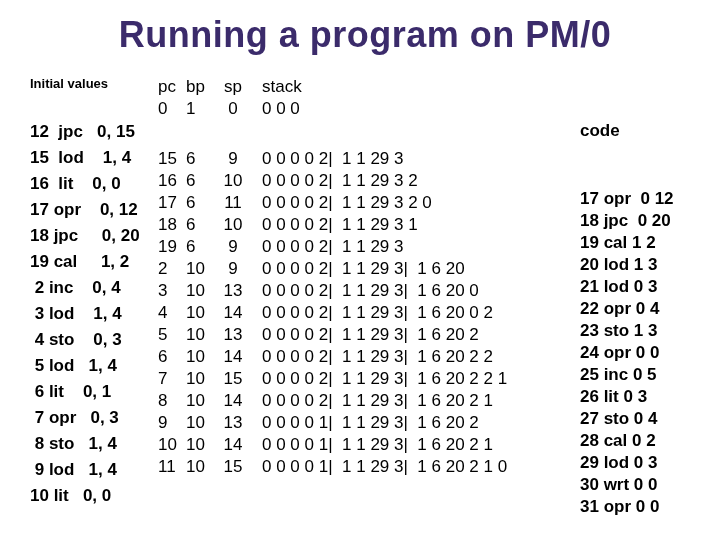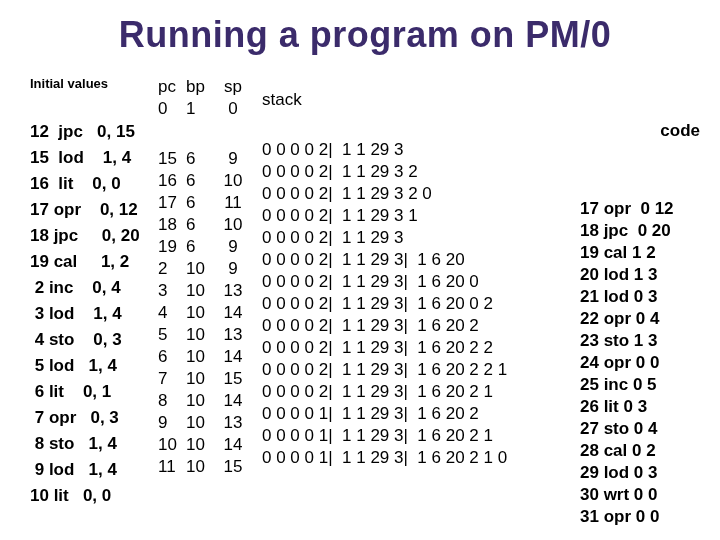--- a/index.html
+++ b/index.html
@@ -54,36 +54,35 @@
     width: 28px;
     text-align: left;
   }
   .regsp {
     width: 38px;
     text-align: center;
   }
   .stackcol {
     flex: 1;
     margin-left: 10px;
-    margin-top: 13px;
   }
   .spacer {
     height: 28px;
   }
   .right {
     width: 120px;
     font-size: 17px;
     font-weight: bold;
     line-height: 22px;
     white-space: pre;
     margin-left: 8px;
   }
   .right .codehead {
-    text-align: right;
-    margin-bottom: 12px;
+    text-align: left;
+    margin-bottom: 2px;
   }
 </style>
 </head>
 <body>
 <div class="slide">
 
 <div class="title">Running a program on PM/0</div>
 
 <div class="main">
 
@@ -164,20 +163,21 @@
 14
 15
 14
 13
 14
 15</div>
   </div>
 
   <div class="stackcol">
     <div class="colhead">stack</div>
+    <div class="col">0 0 0</div>
     <div class="spacer"></div>
     <div class="col">0 0 0 0 2|  1 1 29 3
 0 0 0 0 2|  1 1 29 3 2
 0 0 0 0 2|  1 1 29 3 2 0
 0 0 0 0 2|  1 1 29 3 1
 0 0 0 0 2|  1 1 29 3
 0 0 0 0 2|  1 1 29 3|  1 6 20
 0 0 0 0 2|  1 1 29 3|  1 6 20 0
 0 0 0 0 2|  1 1 29 3|  1 6 20 0 2
 0 0 0 0 2|  1 1 29 3|  1 6 20 2

